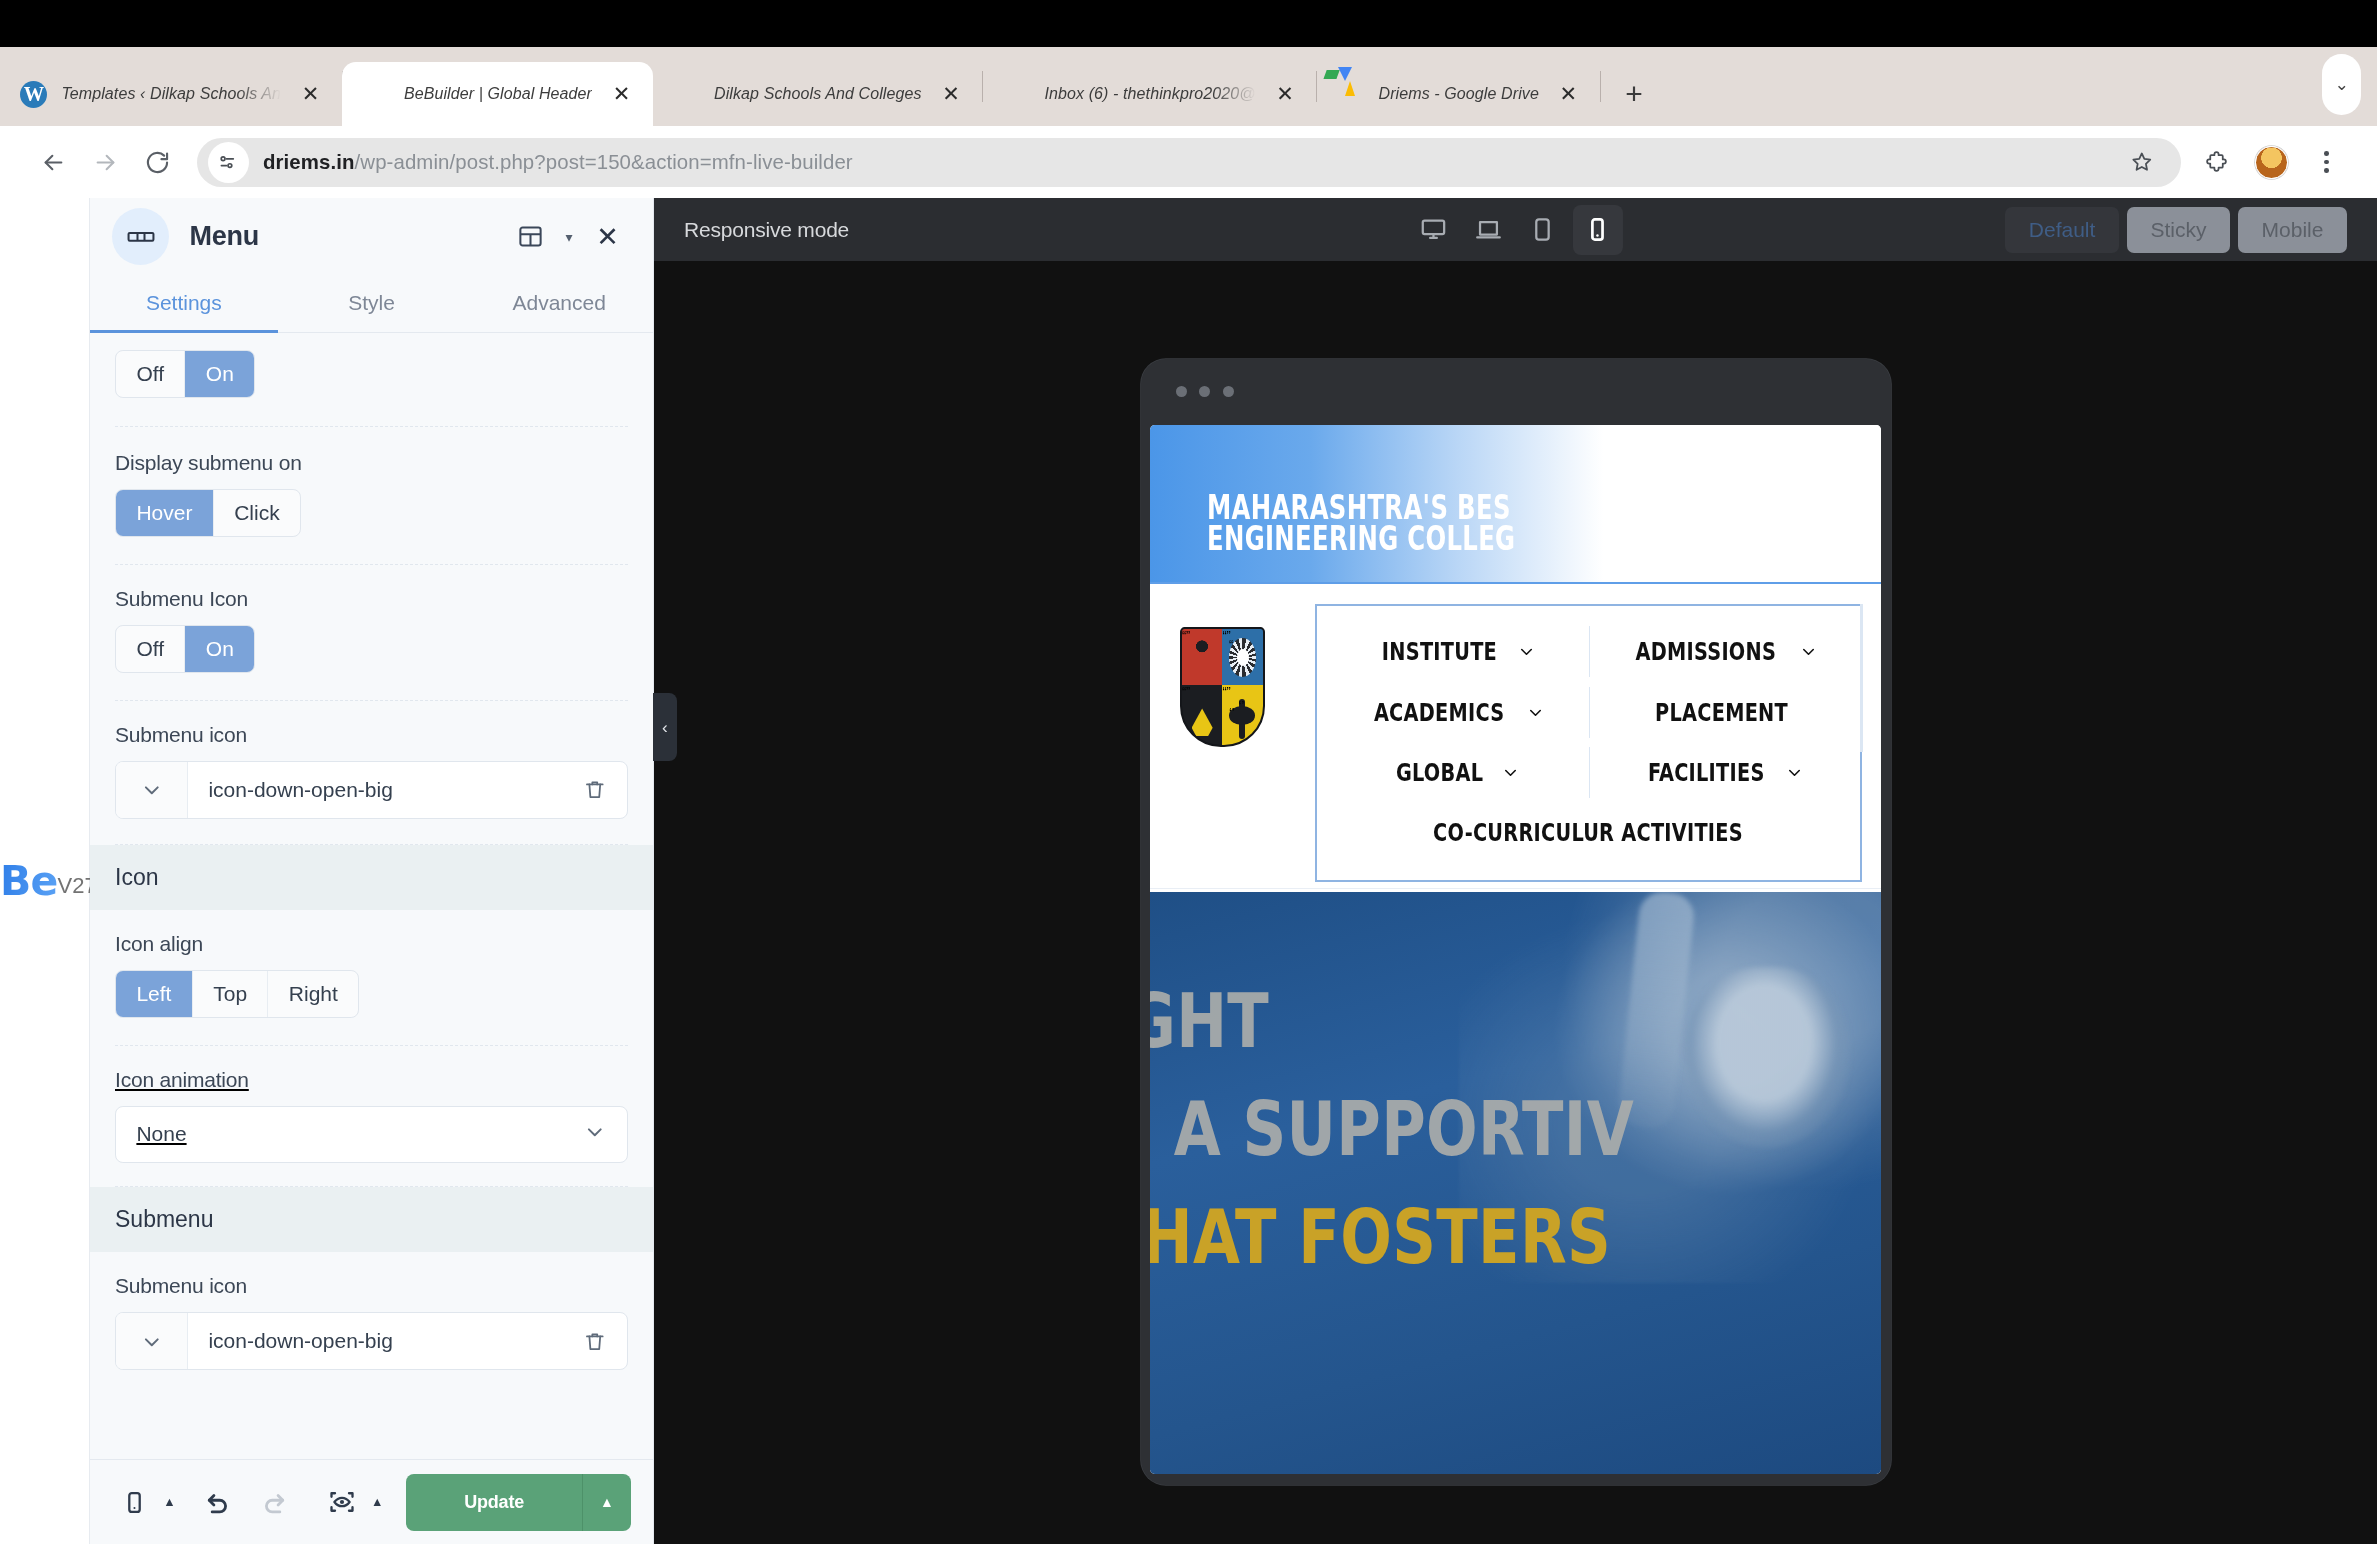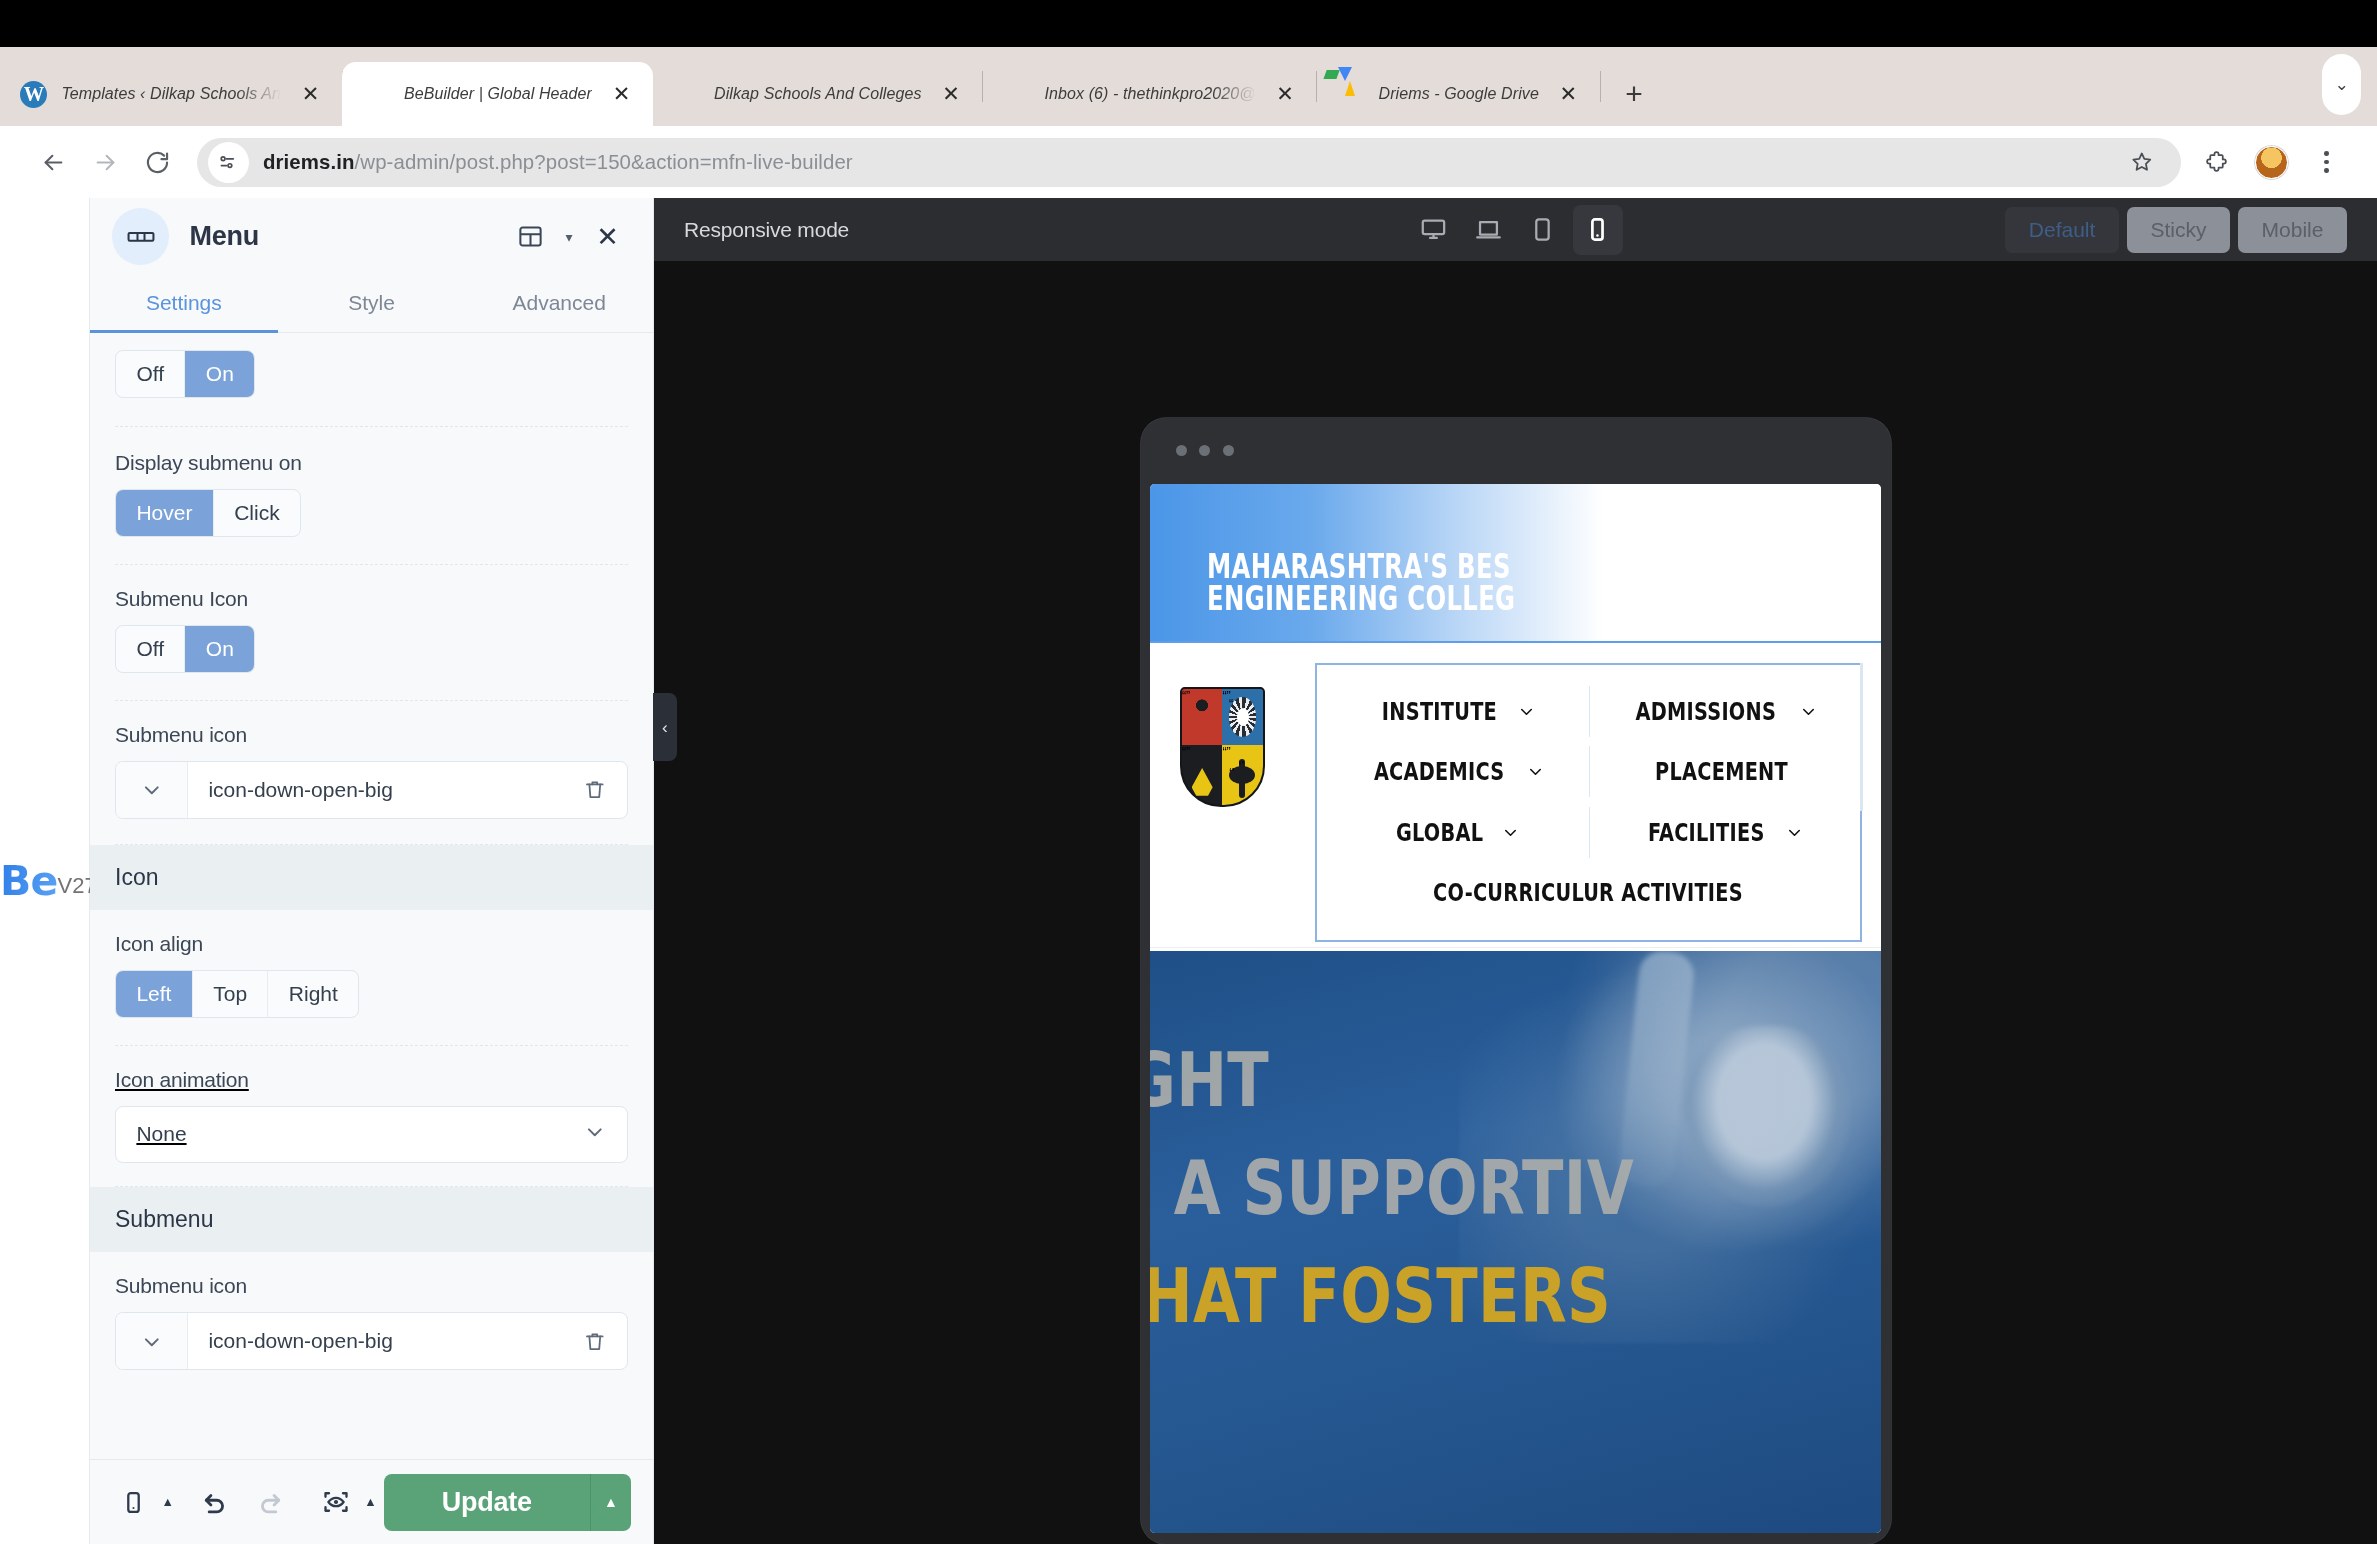--- a/index.html
+++ b/index.html
@@ -209,21 +209,21 @@
 
   .panel-foot {
     height: 85px; border-top:0.8px solid #e4e9ef; background:#f7f9fb;
     display:flex; align-items:center; padding: 0 22px; gap: 0;
   }
   .foot-ico { width:44px;height:44px;display:flex;align-items:center;justify-content:center;color:#2f3b4c; }
   .foot-ico.dim { color:#c3c9d1; }
   .foot-caret { width:27px;height:44px;display:flex;align-items:center;justify-content:center;color:#2f3b4c;font-size:12.6px; }
   .update-wrap { margin-left:auto; display:flex; height:57px; border-radius:7.9px; overflow:hidden; }
   .update-btn {
-    background:#5aa278; color:#fff; font-size:27px; font-weight:700;
+    background:#5aa278; color:#fff; font-size:18px; font-weight:700;
     padding: 12px 58px; display:flex;align-items:center;justify-content:center;
     letter-spacing:-0.2px;
   }
   .update-caret {
     background:#5aa278; width:49px; display:flex;align-items:center;justify-content:center;
     color:#fff; font-size:14px; border-left:0.8px solid #4d9169;
   }
 
   
   .collapse-handle {
@@ -249,21 +249,21 @@
     justify-content:center; color:#a8acb2;
   }
   .dev-btn.active { background:#36383d; color:#fff; }
   .mode-group { margin-left:auto; display:flex; gap: 7.9px; }
   .mode-btn {
     border-radius: 7px; font-size: 21px; padding: 11px 23.6px; color:#5b6068;
     background:#8b9099;
   }
   .mode-btn.active { background:#34363b; color:#3f5d86; }
 
-  .canvas-body { flex:1; position:relative; background:#111; display:flex; align-items:flex-end; justify-content:center; }
+  .canvas-body { flex:1; position:relative; background:#111; display:flex; align-items:center; justify-content:center; }
 
   
   .phone {
     margin-top: 38px; width: 750px; height: 1126px; background:#2e3034;
     border-radius: 25px; padding: 9.4px; position:relative; box-shadow: 0 0 0 0.8px #3a3d42;
   }
   .phone-dots { position:absolute; left: 35px; top: 27px; display:flex; gap: 12.6px; }
   .phone-dots i { width:11px;height:11px;border-radius:50%;background:#6b6f76;display:block; }
   .phone-screen {
     position:absolute; left:9.4px; right:9.4px; top: 66px; bottom: 11px;

